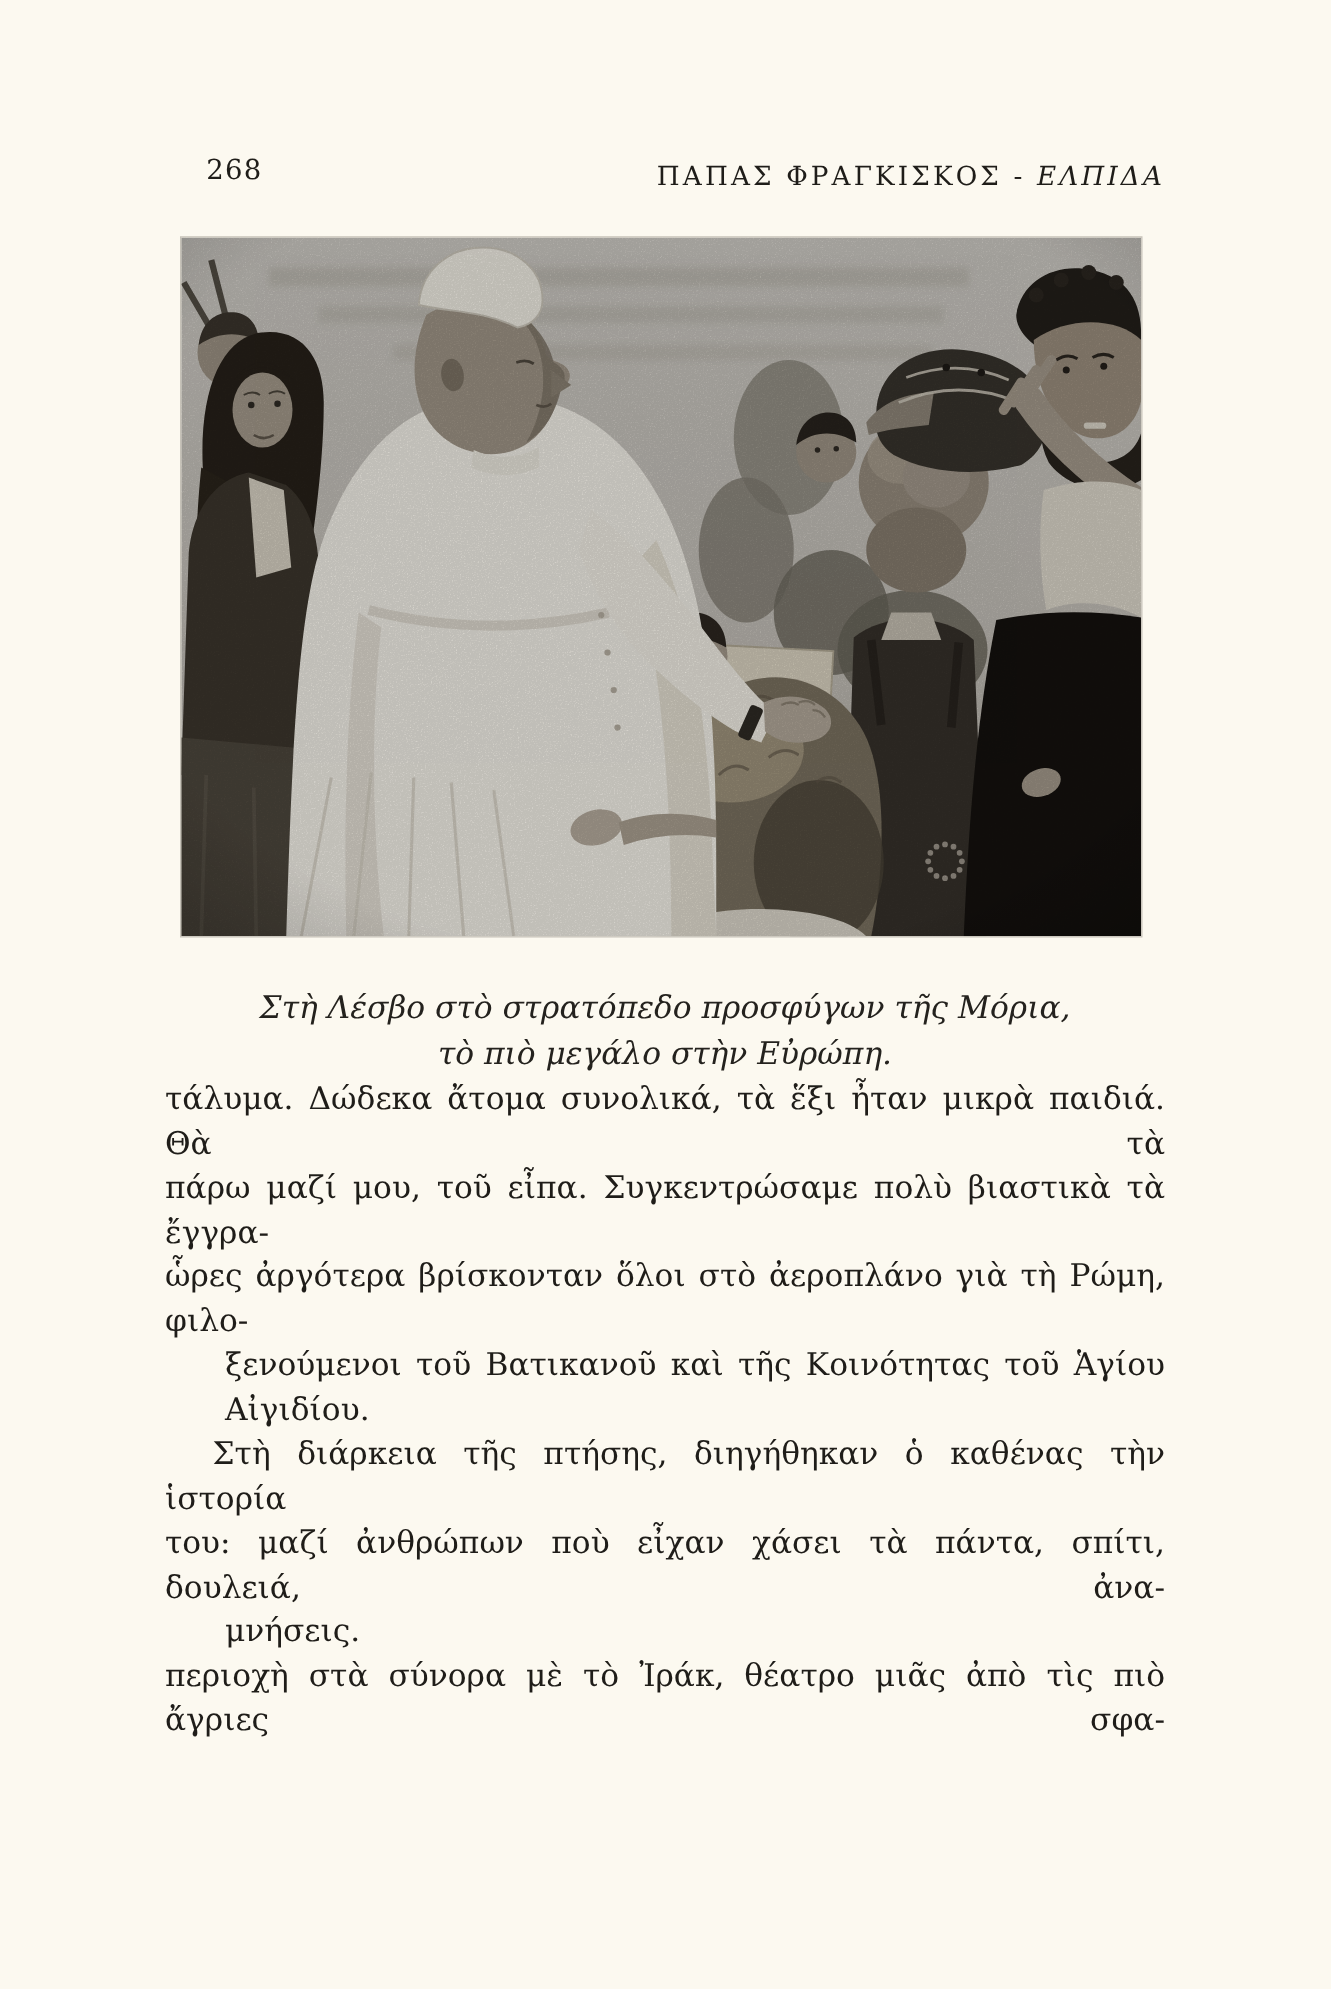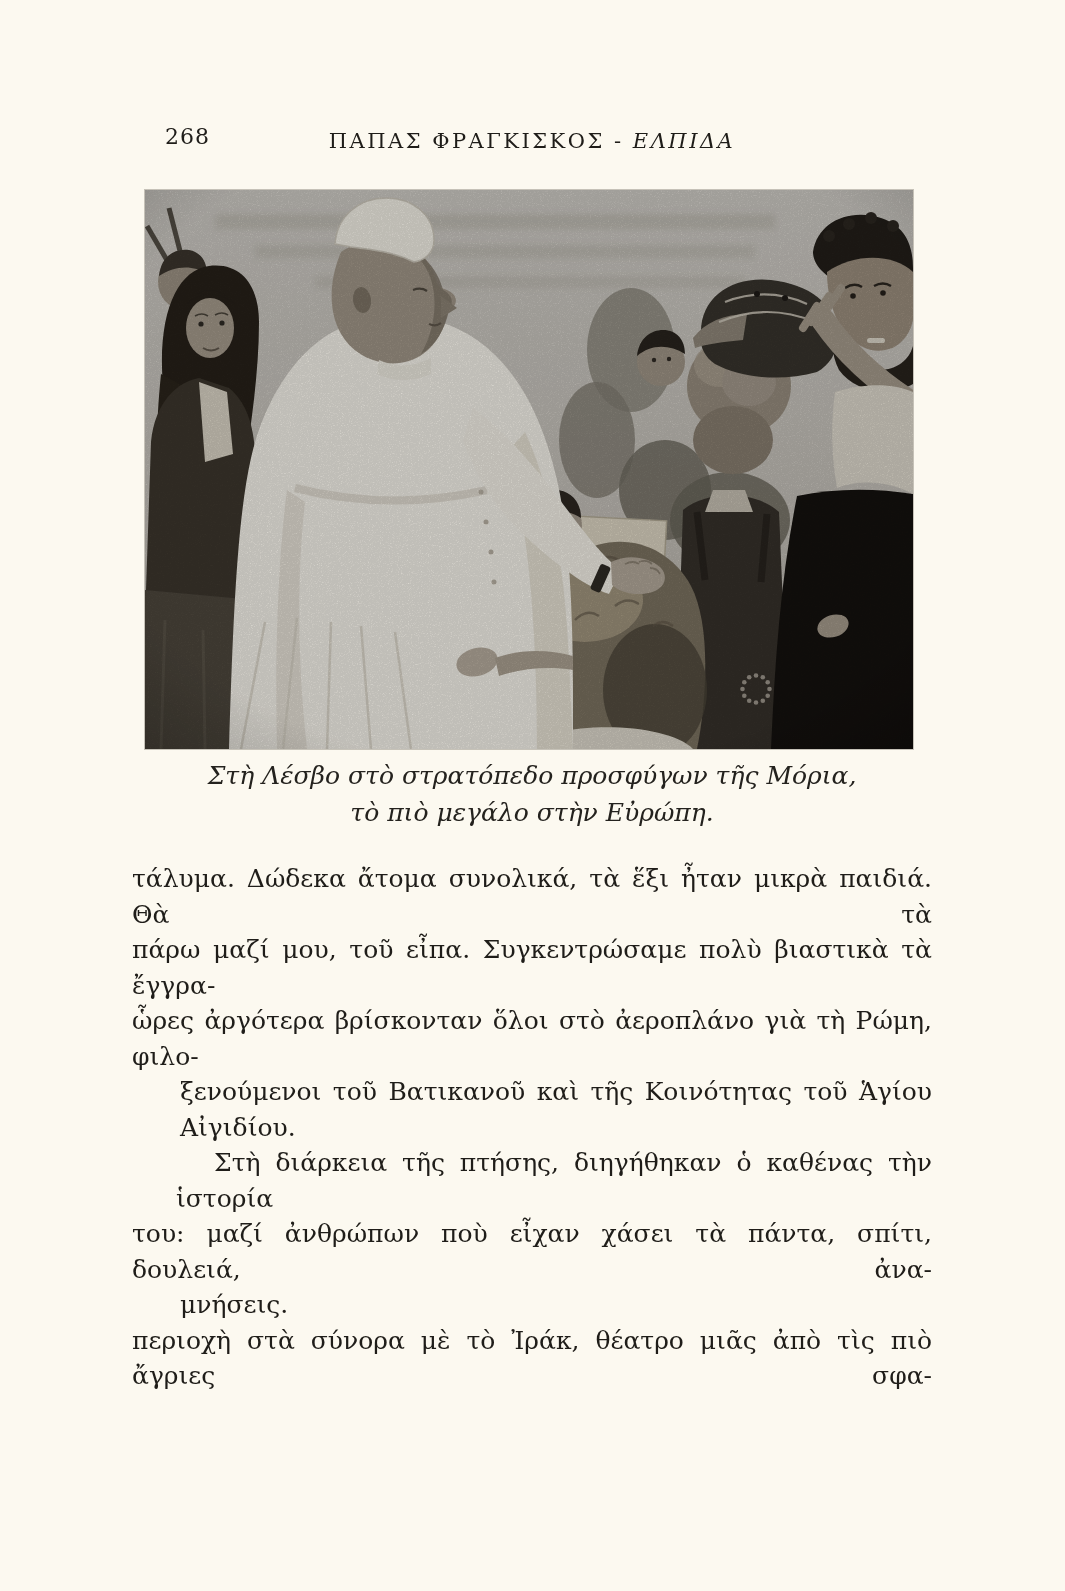--- a/index.html
+++ b/index.html
@@ -6,40 +6,40 @@
   .page {
     position:relative; width:1065px; height:1591px;
     background:#fcf9f0;
     font-family:"DejaVu Serif", serif;
     color:#1f1d19;
     overflow:hidden;
   }
   .pagenum { position:absolute; left:142px; top:124px; font-size:22px; letter-spacing:1px;margin-left:23px; }
   .runhead {
     position:absolute; left:132px; top:129px; width:800px;
-    text-align:center; font-size:21px; letter-spacing:2.5px; white-space:nowrap;
+    text-align:right; font-size:21px; letter-spacing:2.5px; white-space:nowrap;
   }
   .runhead .it { font-style:italic; }
   figure.photo {
     position:absolute; left:145px; top:190px; width:768px; height:559px;
     margin:0; outline:1px solid #c6c2b8;
   }
   figure.photo svg { display:block; width:768px; height:559px; }
   .caption {
-    position:absolute; left:132px; top:757px; width:800px;
+    position:absolute; left:132px; top:787px; width:800px;
     text-align:center; font-style:italic; font-size:25px; line-height:37px;
     color:#24221e;
   }
   .bodytext {
     position:absolute; left:132px; top:861px; width:800px;
     font-size:25px; line-height:35.5px;
   }
   .bodytext .line { text-align:justify; text-align-last:justify; }
   .bodytext .line.last { text-align-last:left;margin-left:48px; }
-  .bodytext .line.indent { text-indent:38px;margin-left:44px; }
+  .bodytext .line.indent { text-indent:38px; }
   .sign-text { font-family:"DejaVu Sans", sans-serif; }
 </style>
 </head>
 <body>
 
 <div class="page">
 
   <div class="pagenum">268</div>
 
   <div class="runhead"><span>ΠΑΠΑΣ ΦΡΑΓΚΙΣΚΟΣ</span><span> - </span><span class="it">ΕΛΠΙΔΑ</span></div>

